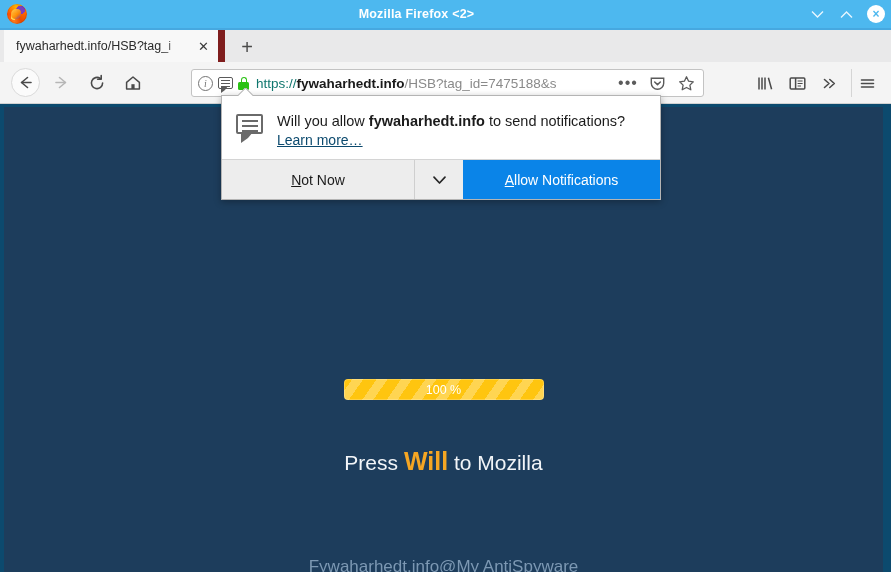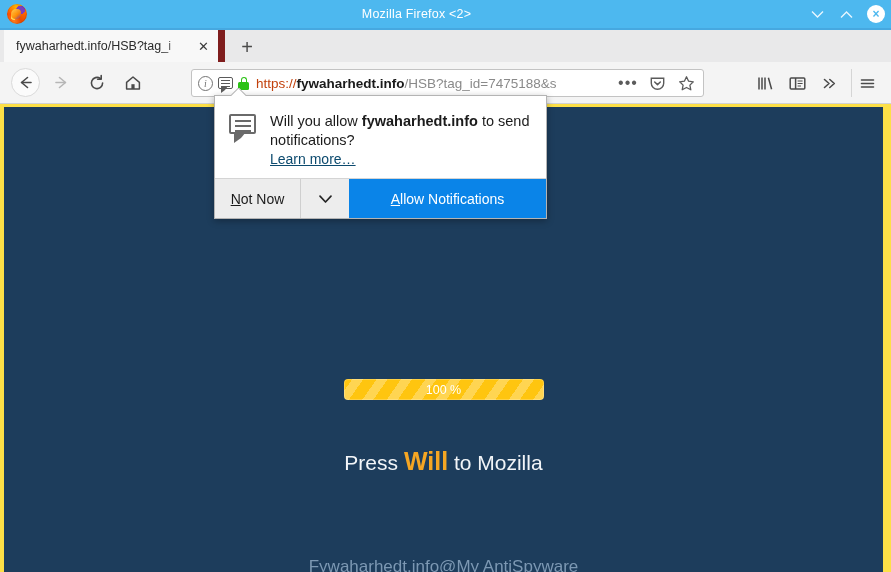--- a/index.html
+++ b/index.html
@@ -51,20 +51,21 @@
     background: linear-gradient(140deg, #ffd65a, #ff8a00 60%, #6e3ab0);
     opacity: 0.95;
   }
   .titlebar-title {
     flex: 1;
     text-align: center;
     font-size: 12.5px;
     color: #ffffff;
     letter-spacing: 0.2px;
     padding-right: 92px;
+    font-weight: bold;
   }
   .win-controls {
     position: absolute;
     right: 6px; top: 0;
     height: 28px;
     display: flex; align-items: center; gap: 12px;
   }
   .win-btn {
     width: 17px; height: 17px;
     display: flex; align-items: center; justify-content: center;
@@ -216,21 +217,21 @@
   }
   .url-text {
     flex: 1;
     font-size: 13.5px;
     white-space: nowrap;
     overflow: hidden;
     color: #8a8a8a;
     -webkit-mask-image: linear-gradient(90deg, #000 88%, rgba(0,0,0,0) 100%);
             mask-image: linear-gradient(90deg, #000 88%, rgba(0,0,0,0) 100%);
   }
-  .url-scheme { color: #c2410c; }
+  .url-scheme { color: #0f766e; }
   .url-host { color: #1a1a1a; font-weight: bold; }
   .url-path { color: #8a8a8a; }
 
   .urlbar-actions { display:flex; align-items:center; gap: 3px; }
   .pgaction {
     width: 26px; height: 24px;
     display:flex; align-items:center; justify-content:center;
     color: #5b5b5b;
   }
   .dots { font-size: 16px; letter-spacing: 1px; line-height: 8px; color:#5b5b5b; }
@@ -246,21 +247,21 @@
     display: flex; align-items: center; justify-content: center;
     color: #4a4a4a;
   }
   .rtool.sep { border-left: 1px solid #d5d5d5; margin-left: 6px; }
 
   
   .content {
     position: absolute;
     left: 0; top: 104px;
     width: 891px; height: 468px;
-    background: #fde047;
+    background: #0c4a6e;
     padding: 3px 8px 0 4px;
   }
   .page {
     position: relative;
     width: 100%; height: 100%;
     background: #1d3d5c;
     overflow: hidden;
   }
   .progress-wrap {
     position: absolute;
@@ -300,22 +301,22 @@
     left: 0; right: 0;
     bottom: -5px;
     text-align: center;
     font-size: 17px;
     color: #7c98b3;
   }
 
   
   .popup {
     position: absolute;
-    left: 214px; top: 95px;
-    width: 333px;
+    left: 221px; top: 95px;
+    width: 440px;
     background: #ffffff;
     border: 1px solid #b4b4b4;
     box-shadow: 0 2px 7px rgba(0,0,0,0.30);
     z-index: 40;
   }
   .popup-arrow {
     position: absolute;
     left: 16px; top: -8px;
     width: 15px; height: 8px;
     overflow: hidden;

